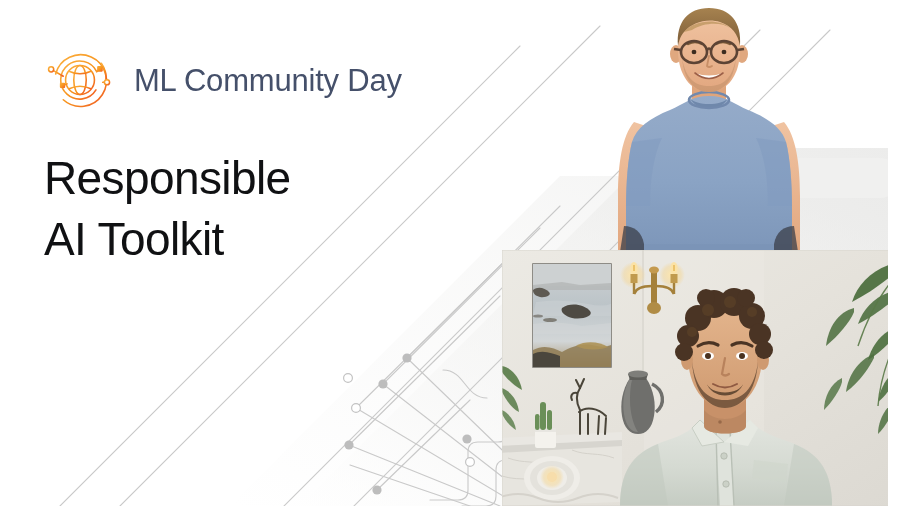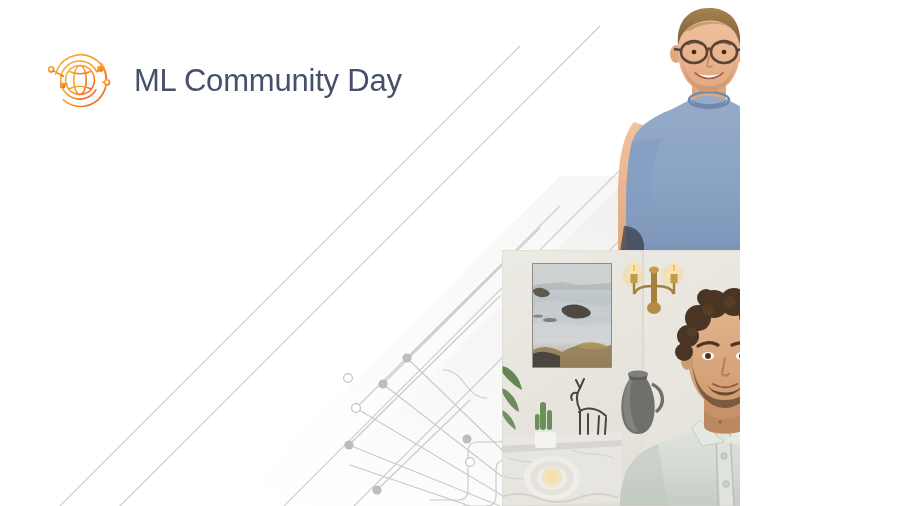--- a/index.html
+++ b/index.html
@@ -4,21 +4,21 @@
 <style>
   * { margin:0; padding:0; box-sizing:border-box; }
   html, body { background:#ffffff; }
   body {
     width:900px; height:506px;
     font-family:"Liberation Sans", sans-serif;
     overflow:hidden; position:relative;
   }
   #slide {
     position:absolute; inset:0;
-    width:740px; height:506px;
+    width:888px; height:506px;
     background:#ffffff;
     overflow:hidden;
   }
 
   
   #bg-decor {
     position:absolute; left:0; top:0;
     width:900px; height:506px;
     pointer-events:none;
   }
@@ -193,20 +193,22 @@
         <rect x="23.5" y="53.5" width="7" height="7" rx="1.3"></rect>
       </g>
       <g fill="#ffffff" stroke="url(#orangeGrad)" stroke-width="2">
         <circle cx="12" cy="36" r="3.4"></circle>
         <circle cx="85.5" cy="53" r="3.4"></circle>
       </g>
     </svg>
     <span id="brand-text">ML Community Day</span>
   </div>
 
+  <div id="headline">Responsible
+AI Toolkit</div>
 
   <div id="presenter-top">
     <svg viewBox="0 0 250 252" width="250" height="252" xmlns="http://www.w3.org/2000/svg">
       <defs>
         <linearGradient id="teeGrad" x1="0" y1="0" x2="0" y2="1">
           <stop offset="0%" stop-color="#95abc9"></stop>
           <stop offset="55%" stop-color="#8aa3c4"></stop>
           <stop offset="100%" stop-color="#7d96b9"></stop>
         </linearGradient>
         <linearGradient id="skinGrad" x1="0" y1="0" x2="0" y2="1">

